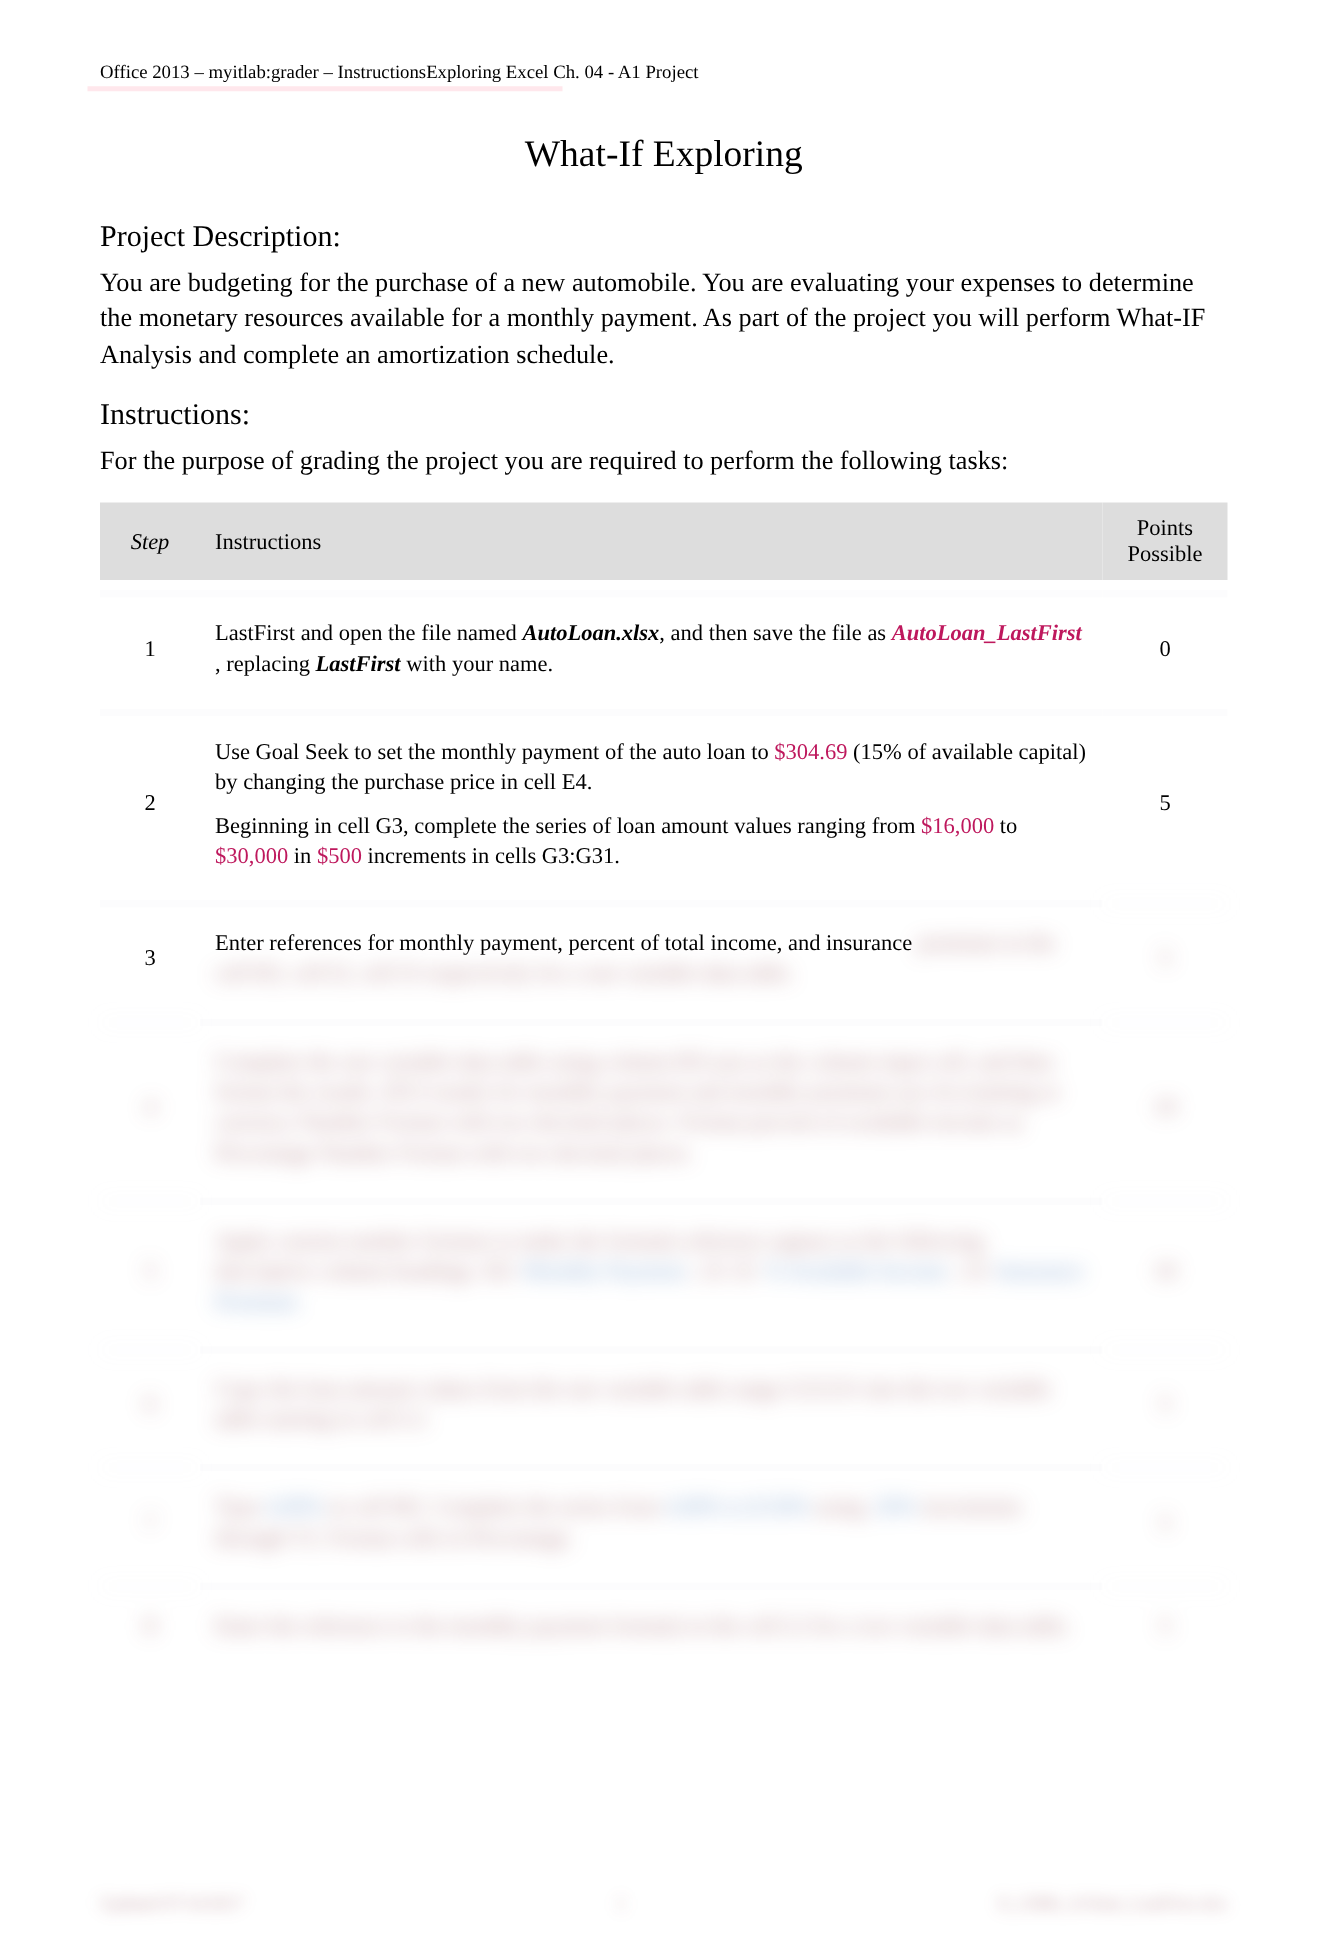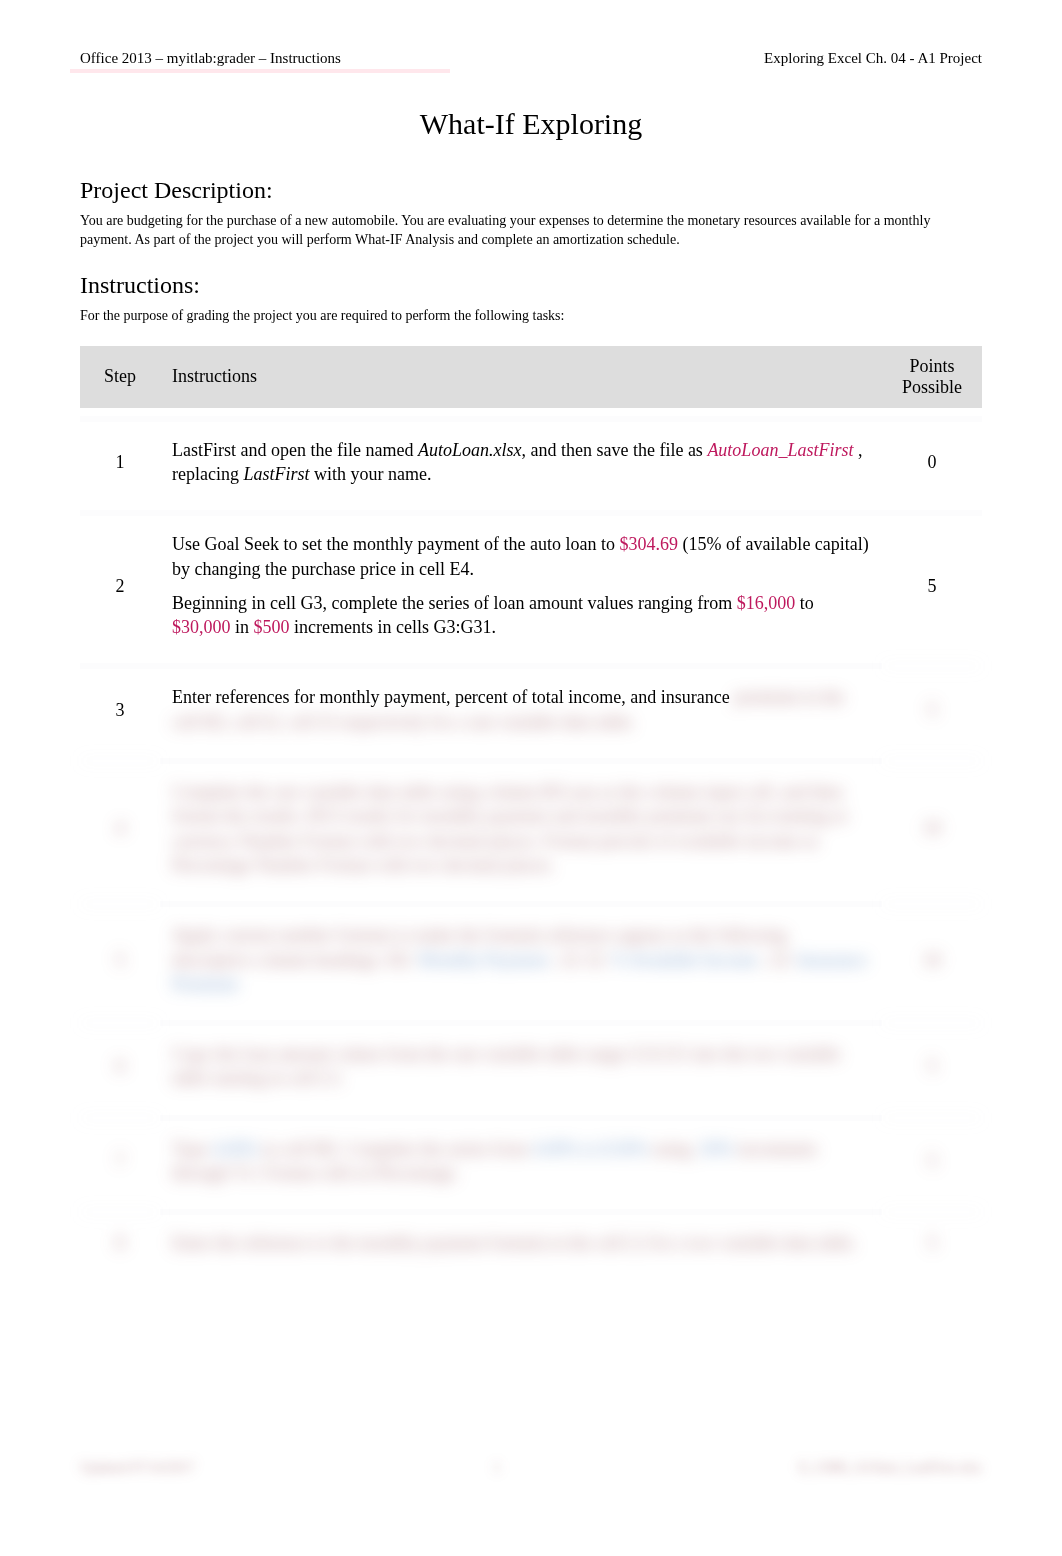--- a/index.html
+++ b/index.html
@@ -7,71 +7,70 @@
       font-family: "Times New Roman", Times, serif;
       background: #fff;
       width: 1062px;
       margin: 0 auto;
       padding: 50px 80px;
       color: #000;
       font-size: 18px;
     }
     .hdr {
       display: flex;
-      justify-content: space-between;
       font-size: 15px;
       margin-bottom: 40px;
     }
     .hdr-left { position: relative; }
     .hdr-left::after {
       content: "";
       position: absolute;
       left: -10px;
       bottom: -6px;
       width: 380px;
       height: 4px;
       background: rgba(255,160,180,0.25);
     }
     h1.title {
       text-align: center;
       font-weight: normal;
       font-size: 30px;
       margin-bottom: 36px;
     }
     .section-label { font-size: 24px; margin: 22px 0 8px 0; }
-    .desc { font-size: 14px; line-height: 1.35; margin-bottom: 4px; }
+    .desc { font-size: 21px; line-height: 1.35; margin-bottom: 4px; }
     table {
       width: 100%;
       border-collapse: separate;
       border-spacing: 0 8px;
       margin-top: 12px;
     }
     th, td { vertical-align: middle; }
     th {
       background: #ddd;
       font-weight: normal;
       font-size: 18px;
       padding: 10px 12px;
       text-align: center;
     }
-    th.step-col { width: 80px; }
+    th.step-col { width: 80px; font-style: italic; }
     th.inst-col { text-align: left; }
     th.pts-col  { width: 100px; font-family: Liberation Serif, serif; }
     tbody tr { background: #fff; }
     tbody td {
       padding: 16px 12px;
       font-size: 18px;
       line-height: 1.35;
       border-top: 6px solid rgba(200,210,225,0.06);
     }
     td.step  { text-align: center; width: 80px; }
     td.inst  { }
     td.pts   { text-align: center; width: 100px; }
     .blue { color: #be185d; }
-    .italic { font-style: italic; }
+    .italic { font-style: italic; font-weight: bold; }
     .blur {
       filter: blur(8px);
       user-select: none;
       color: rgba(120,40,50,0.55);
     }
     .blur .blue { color: rgba(30,90,170,0.55); }
     .footer {
       display: flex;
       justify-content: space-between;
       margin-top: 180px;

